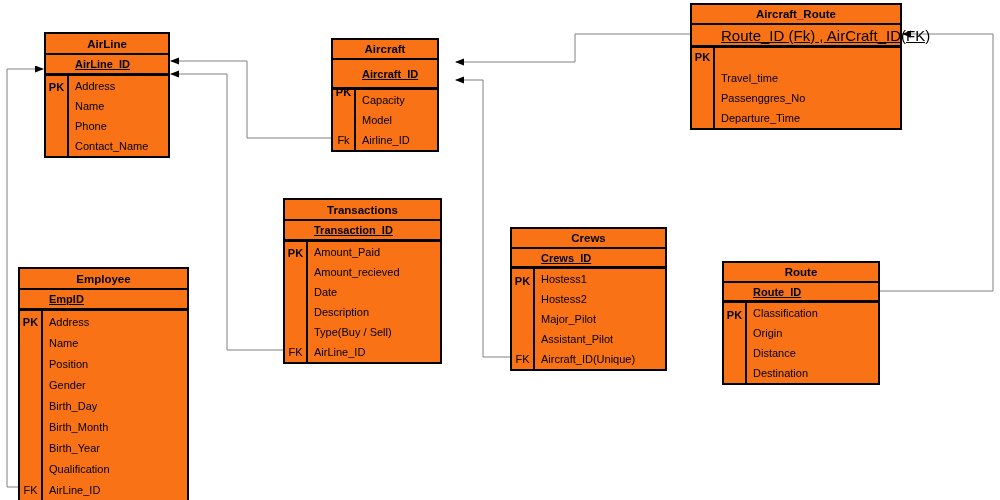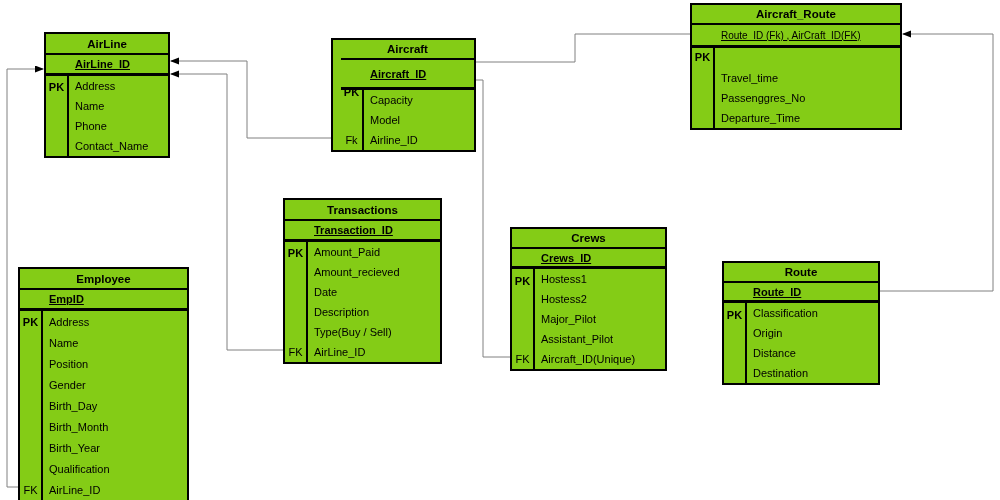--- a/index.html
+++ b/index.html
@@ -1,43 +1,43 @@
 <!DOCTYPE html>
 <html><head>
 <meta charset="utf-8">
 <style>
   * { box-sizing: border-box; margin: 0; padding: 0; }
   html, body { width: 1000px; height: 500px; background: #ffffff; overflow: hidden; }
   body { position: relative; font-family: "Liberation Sans", sans-serif; color: #000; }
 
   #connector-layer { position: absolute; left: 0; top: 0; width: 1000px; height: 500px; }
 
-  .etable { position: absolute; background: #84cc16; border: 2px solid #000; font-size: 11px; }
+  .etable { position: absolute; background: #f97316; border: 2px solid #000; font-size: 11px; }
   .ttitle { height: 21px; border-bottom: 2px solid #000; font-weight: bold;
             display: flex; align-items: center; justify-content: center; font-size: 11.5px; }
   .trow  { display: flex; height: 20px; }
   .kcell { width: 23px; flex: 0 0 auto; border-right: 2px solid #000;
            display: flex; align-items: center; justify-content: center; }
   .fcell { flex: 1; display: flex; align-items: center; padding-left: 6px; white-space: nowrap; }
   .pkrow { height: 21px; border-bottom: 3px solid #000; }
   .pkrow .kcell { font-weight: bold; margin-top: 32px; }
   .pkfield { font-weight: bold; text-decoration: underline; }
 
   #t-airline      { left: 44px;  top: 32px;  width: 126px; }
-  #t-aircraft     { left: 331px; top: 38px;  width: 145px; padding-left: 8px; }
+  #t-aircraft     { left: 331px; top: 38px;  width: 108px; }
   #t-aircraftroute{ left: 690px; top: 3px;   width: 212px; }
   #t-transactions { left: 283px; top: 198px; width: 159px; }
   #t-crews        { left: 510px; top: 227px; width: 157px; }
   #t-employee     { left: 18px;  top: 267px; width: 171px; }
   #t-route        { left: 722px; top: 261px; width: 158px; }
 
   #t-aircraft .pkrow { height: 30px; }
   #t-aircraftroute .pkrow { height: 23px; }
   #t-aircraftroute .ttitle { height: 20px; }
-  #t-aircraftroute .pkfield { font-weight: normal; font-size: 10px; }
+  #t-aircraftroute .pkfield { font-weight: normal; font-size: 15px; }
   #t-crews .ttitle, #t-route .ttitle, #t-aircraft .ttitle { height: 20px; }
   #t-crews .pkrow, #t-route .pkrow { height: 20px; }
   #t-employee .trow:not(.pkrow) { height: 21px; }
 </style>
 </head>
 <body>
 
 <svg id="connector-layer" width="1000" height="500" viewBox="0 0 1000 500" xmlns="http://www.w3.org/2000/svg">
   <defs>
     <marker id="arrowhead" markerWidth="9" markerHeight="8" refX="8" refY="3.5" orient="auto" markerUnits="userSpaceOnUse">

